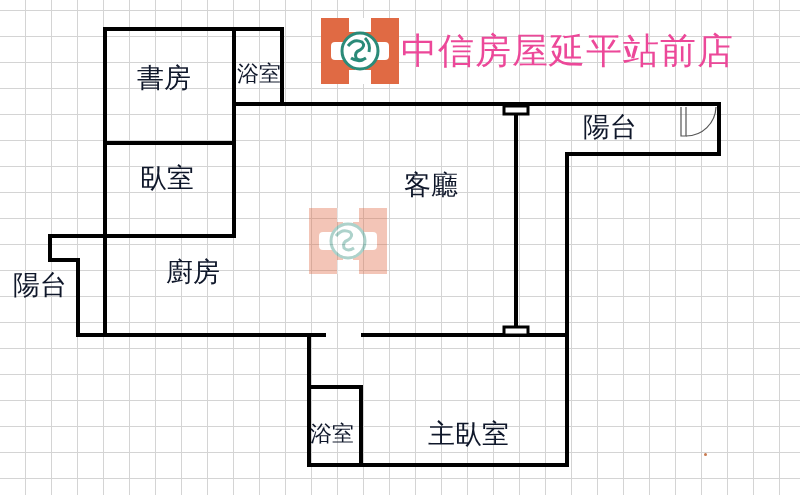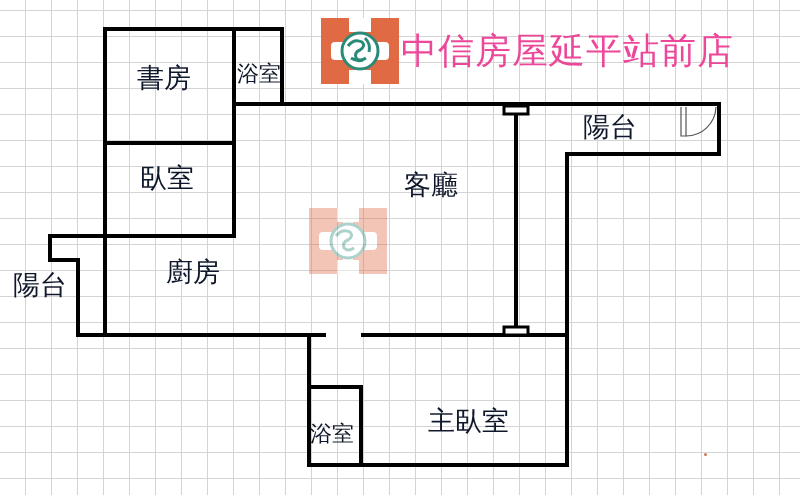--- a/index.html
+++ b/index.html
@@ -86,15 +86,15 @@
 </div>
 
 <span class="label lg" style="left:137px; top:64px;">書房</span>
 <span class="label sm" style="left:237px; top:63px;">浴室</span>
 <span class="label lg" style="left:140px; top:164px;">臥室</span>
 <span class="label lg" style="left:404px; top:142px;margin-top:29px;">客廳</span>
 <span class="label lg" style="left:583px; top:113px;">陽台</span>
 <span class="label lg" style="left:13px; top:271px;">陽台</span>
 <span class="label lg" style="left:166px; top:258px;">廚房</span>
 <span class="label sm" style="left:310px; top:423px;">浴室</span>
-<span class="label lg" style="left:428px; top:407px;">主臥室</span>
+<span class="label lg" style="left:428px; top:420px;">主臥室</span>
 
 <div class="dot"></div>
 
 </body></html>

